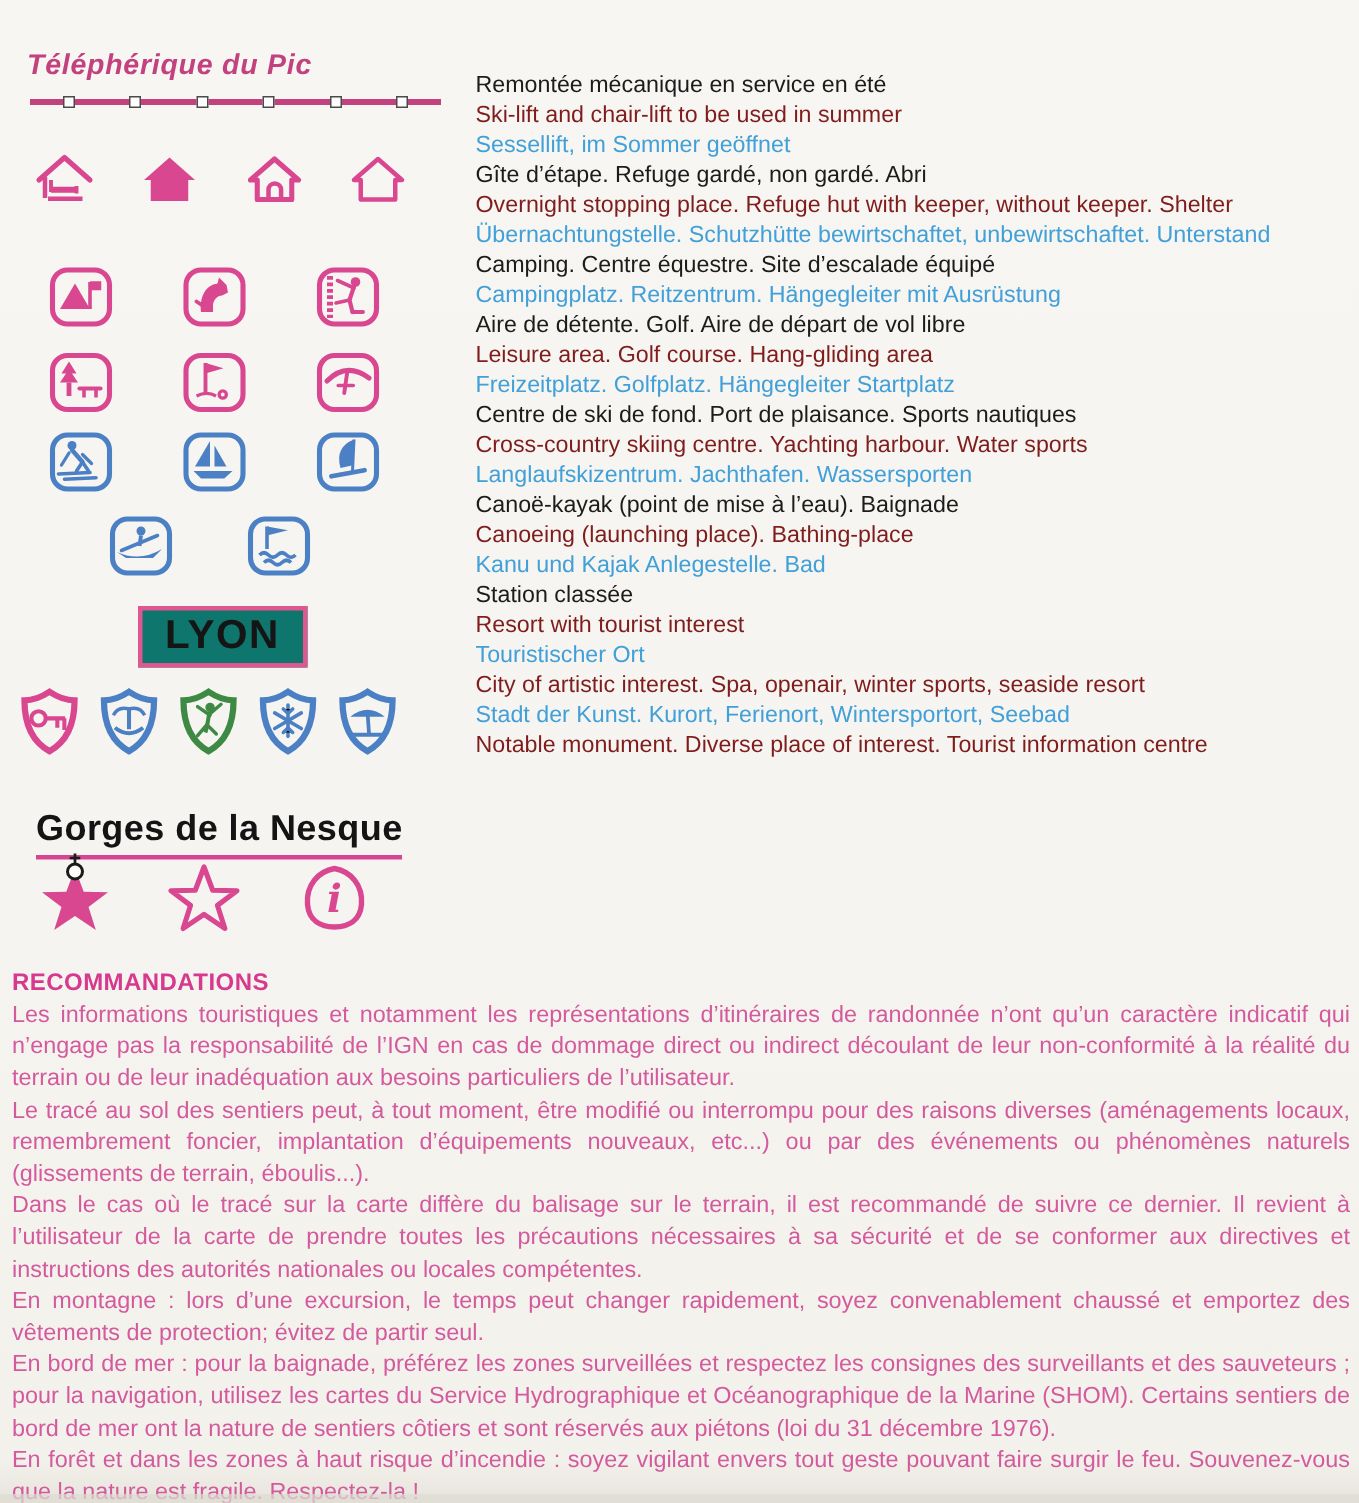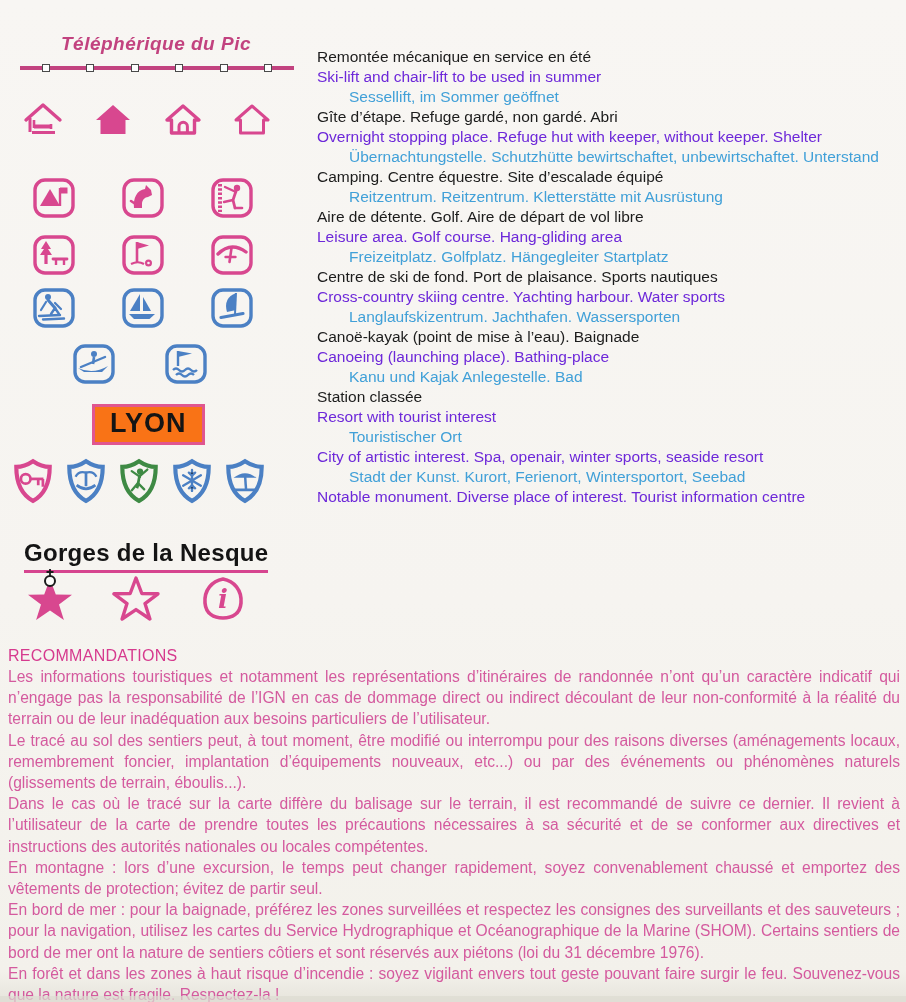--- a/index.html
+++ b/index.html
@@ -5,21 +5,21 @@
   html,body{margin:0;padding:0;}
   body{
     width:906px;height:1002px;position:relative;overflow:hidden;
     background:linear-gradient(180deg,#f8f6f3 0%,#f6f4f0 60%,#f3f1eb 97%,#e6e4dc 100%);
     font-family:"Liberation Sans", sans-serif;
     -webkit-font-smoothing:antialiased;
   }
   .abs{position:absolute;}
   
   .cable-label{
-    left:18px;top:33px;width:276px;text-align:center;
+    left:18px;top:33px;width:276px;text-align:left;
     font-size:19px;font-style:italic;font-weight:bold;color:#c2427f;
     letter-spacing:.5px;
   }
   .cable-line{
     left:20px;top:62px;width:274px;height:12px;
     display:flex;justify-content:space-between;align-items:center;
     padding:0 22px;box-sizing:border-box;
     background:linear-gradient(to bottom,transparent 4px,#c2427f 4px,#c2427f 8px,transparent 8px);
   }
   .cable-line i{
@@ -30,39 +30,39 @@
   .bl{color:#4b80c4;}
   .icon{display:inline-block;}
   .icon svg{display:block;}
   .row{display:flex;justify-content:space-between;}
   .houses-row{left:21px;top:101px;width:252px;}
   .camp-row{left:32px;top:174px;width:222px;}
   .leisure-row{left:32px;top:231px;width:222px;}
   .water-row{left:32px;top:284px;width:222px;}
   .canoe-row{left:72px;top:342px;width:136px;}
   .lyon-box{
-    left:92px;top:404px;border:3.5px solid #e0568f;background:#f97316;
+    left:92px;top:404px;border:3.5px solid #e0568f;background:#0f766e;
     color:#151515;font-weight:bold;font-size:27px;letter-spacing:1px;
     padding:2px 15px 3px 15px;line-height:1.1;
   }
   .badges-row{left:10px;top:457px;width:258px;}
   .gorges{
     left:24px;top:539px;color:#141414;font-weight:bold;font-size:24px;
     letter-spacing:.3px;border-bottom:3.5px solid #d6458f;padding-bottom:3px;
   }
   .stars-row{left:26px;top:568px;width:222px;align-items:flex-end;}
   
   .legend-col{left:317px;top:47px;width:588px;}
   .lg-line{height:20px;line-height:20px;font-size:15.5px;white-space:nowrap;}
   .lg-fr{color:#1c1c1c;}
-  .lg-en{color:#6d28d9;}
-  .lg-de{color:#41a0d8;margin-left:32px;}
+  .lg-en{color:#7f1d1d;}
+  .lg-de{color:#41a0d8;}
   
   .reco{left:8px;top:645px;width:892px;color:#d45a9e;}
-  .reco-title{font-weight:normal;font-size:16px;color:#d63a8e;letter-spacing:.3px;line-height:21px;}
+  .reco-title{font-weight:bold;font-size:16px;color:#d63a8e;letter-spacing:.3px;line-height:21px;}
   .reco p{margin:0;font-size:15.6px;line-height:21.2px;text-align:justify;}
   .bottom-edge{left:0;top:996px;width:906px;height:6px;background:#dddbd2;opacity:.7;}
 </style>
 </head>
 <body>
 
 <div class="abs cable-label">Téléphérique du Pic</div>
 
 <div class="abs cable-line">
   <i></i>
@@ -291,21 +291,21 @@
     <div class="lg-line lg-en">Ski-lift and chair-lift to be used in summer</div>
     <div class="lg-line lg-de">Sessellift, im Sommer geöffnet</div>
   </div>
   <div>
     <div class="lg-line lg-fr">Gîte d’étape. Refuge gardé, non gardé. Abri</div>
     <div class="lg-line lg-en">Overnight stopping place. Refuge hut with keeper, without keeper. Shelter</div>
     <div class="lg-line lg-de">Übernachtungstelle. Schutzhütte bewirtschaftet, unbewirtschaftet. Unterstand</div>
   </div>
   <div>
     <div class="lg-line lg-fr">Camping. Centre équestre. Site d’escalade équipé</div>
-    <div class="lg-line lg-de">Reitzentrum. Reitzentrum. Kletterstätte mit Ausrüstung</div>
+    <div class="lg-line lg-de">Campingplatz. Reitzentrum. Hängegleiter mit Ausrüstung</div>
   </div>
   <div>
     <div class="lg-line lg-fr">Aire de détente. Golf. Aire de départ de vol libre</div>
     <div class="lg-line lg-en">Leisure area. Golf course. Hang-gliding area</div>
     <div class="lg-line lg-de">Freizeitplatz. Golfplatz. Hängegleiter Startplatz</div>
   </div>
   <div>
     <div class="lg-line lg-fr">Centre de ski de fond. Port de plaisance. Sports nautiques</div>
     <div class="lg-line lg-en">Cross-country skiing centre. Yachting harbour. Water sports</div>
     <div class="lg-line lg-de">Langlaufskizentrum. Jachthafen. Wassersporten</div>

